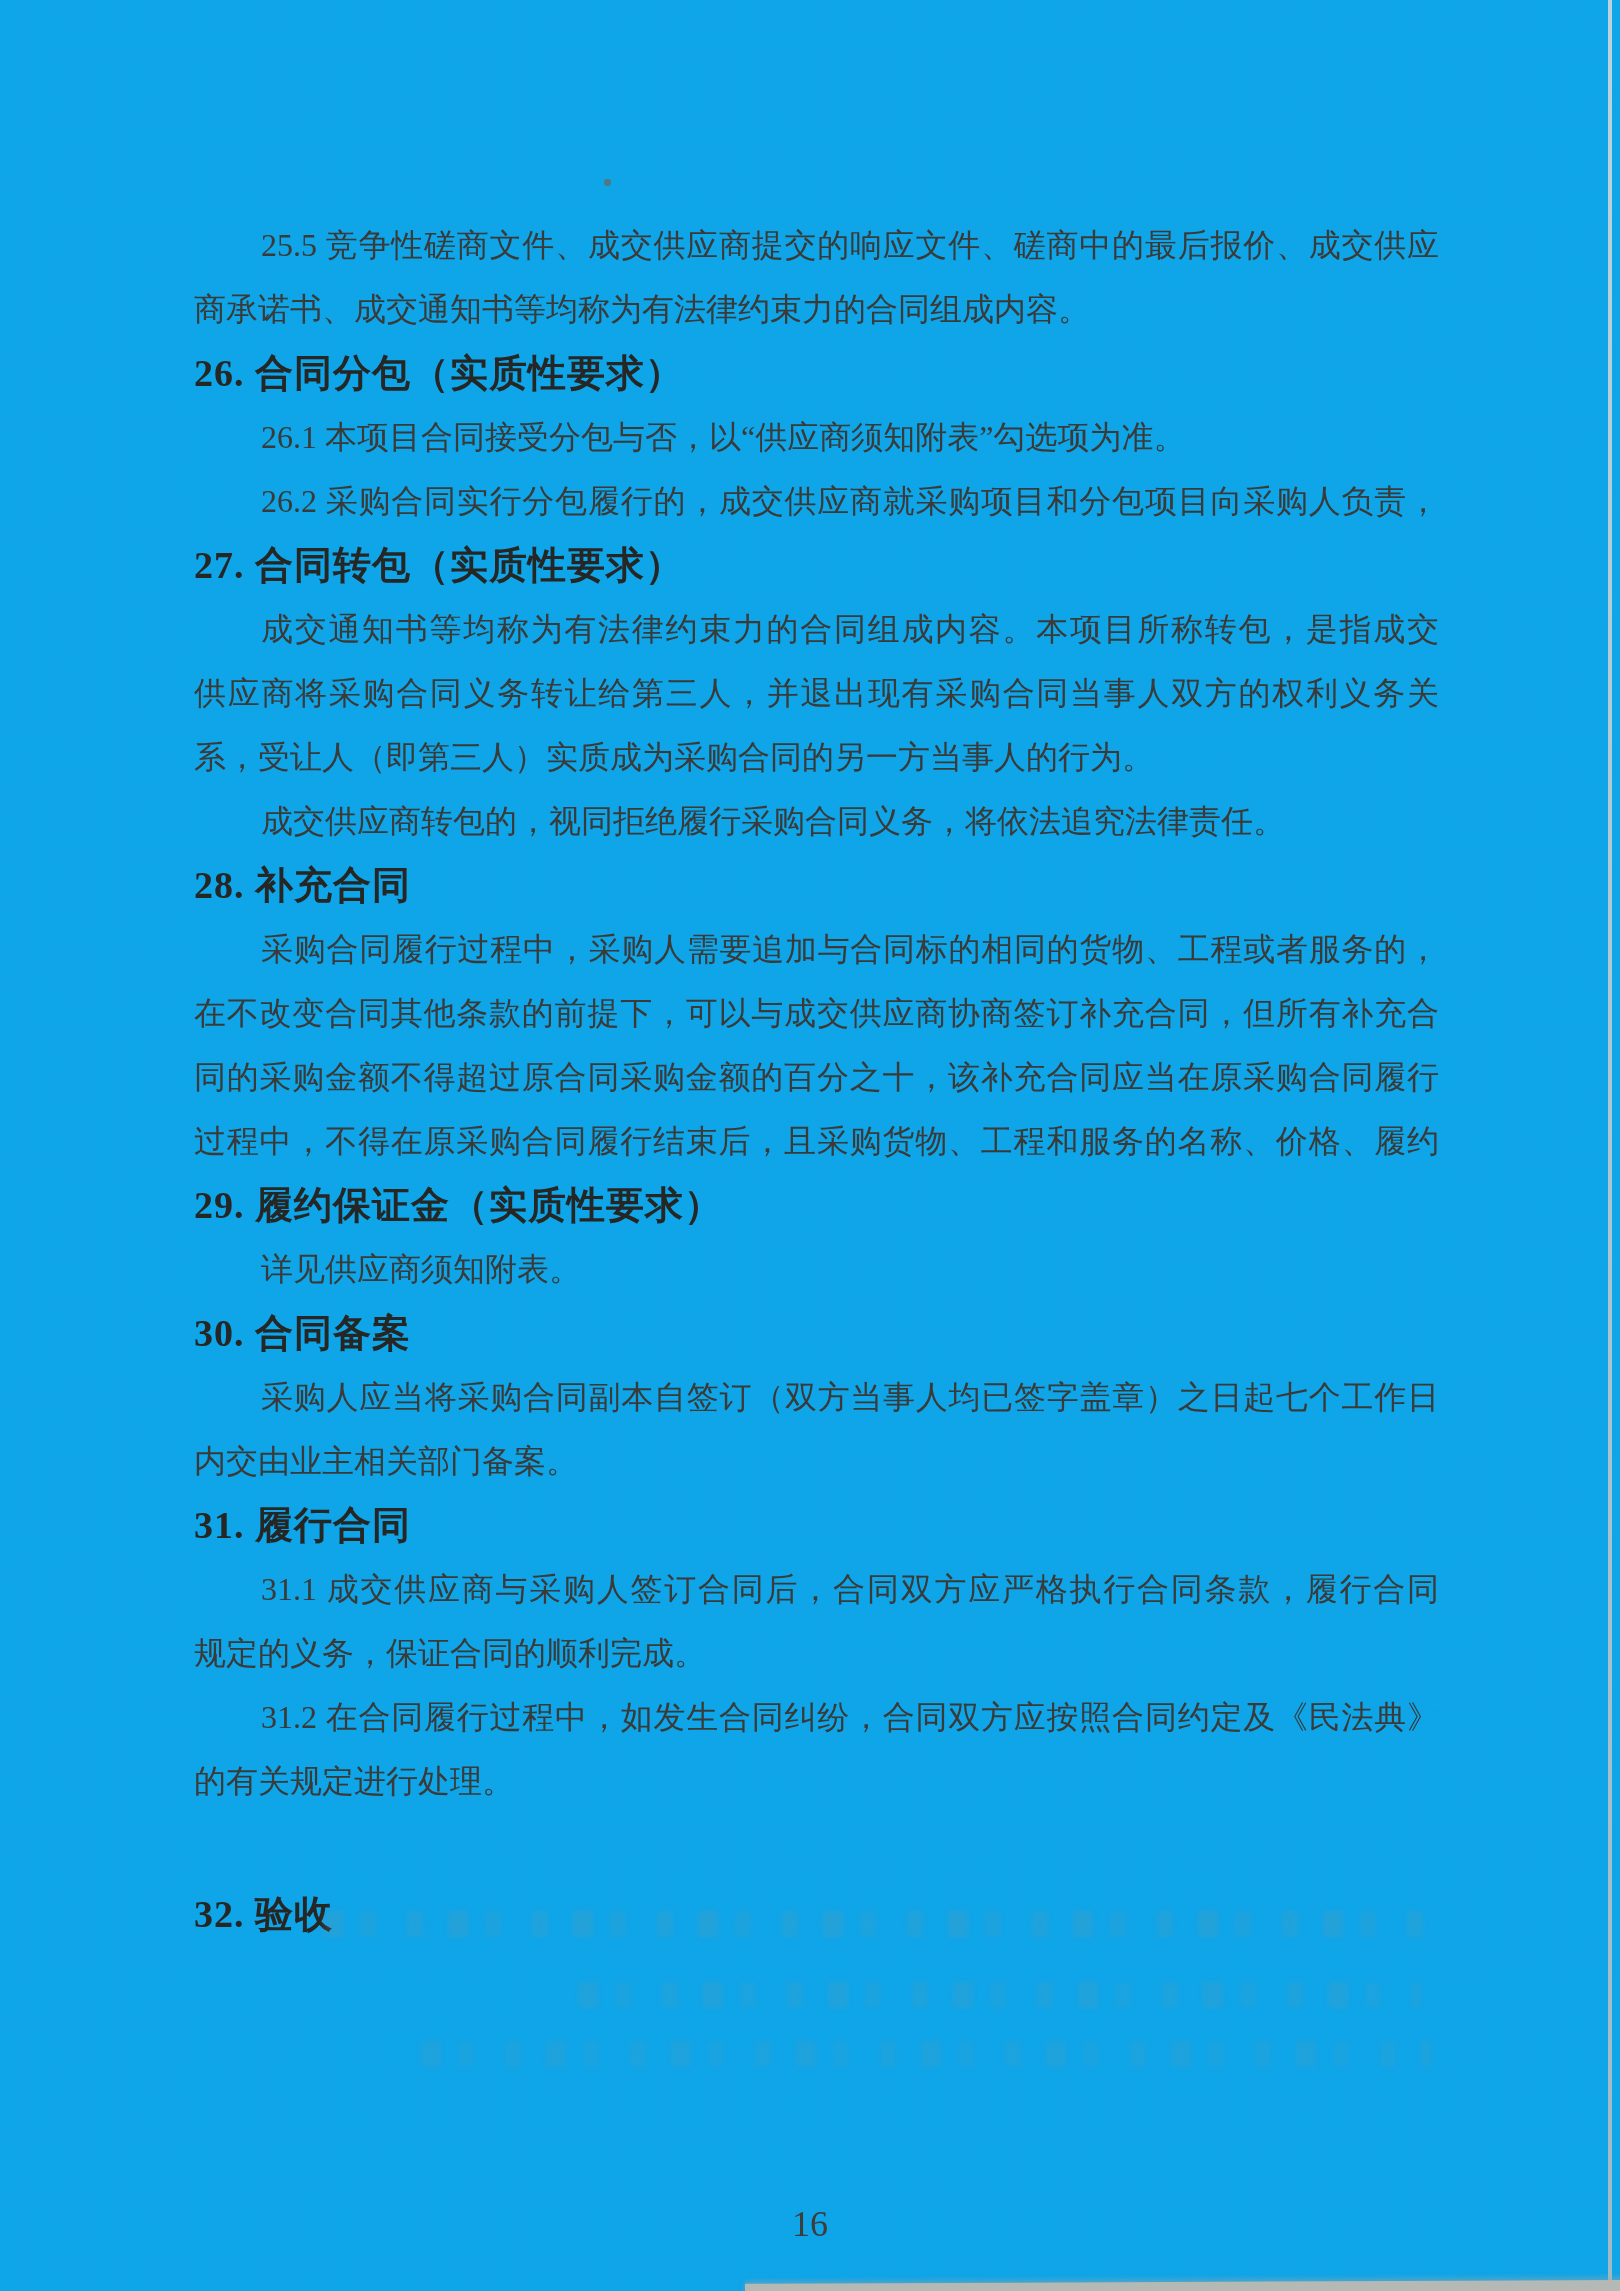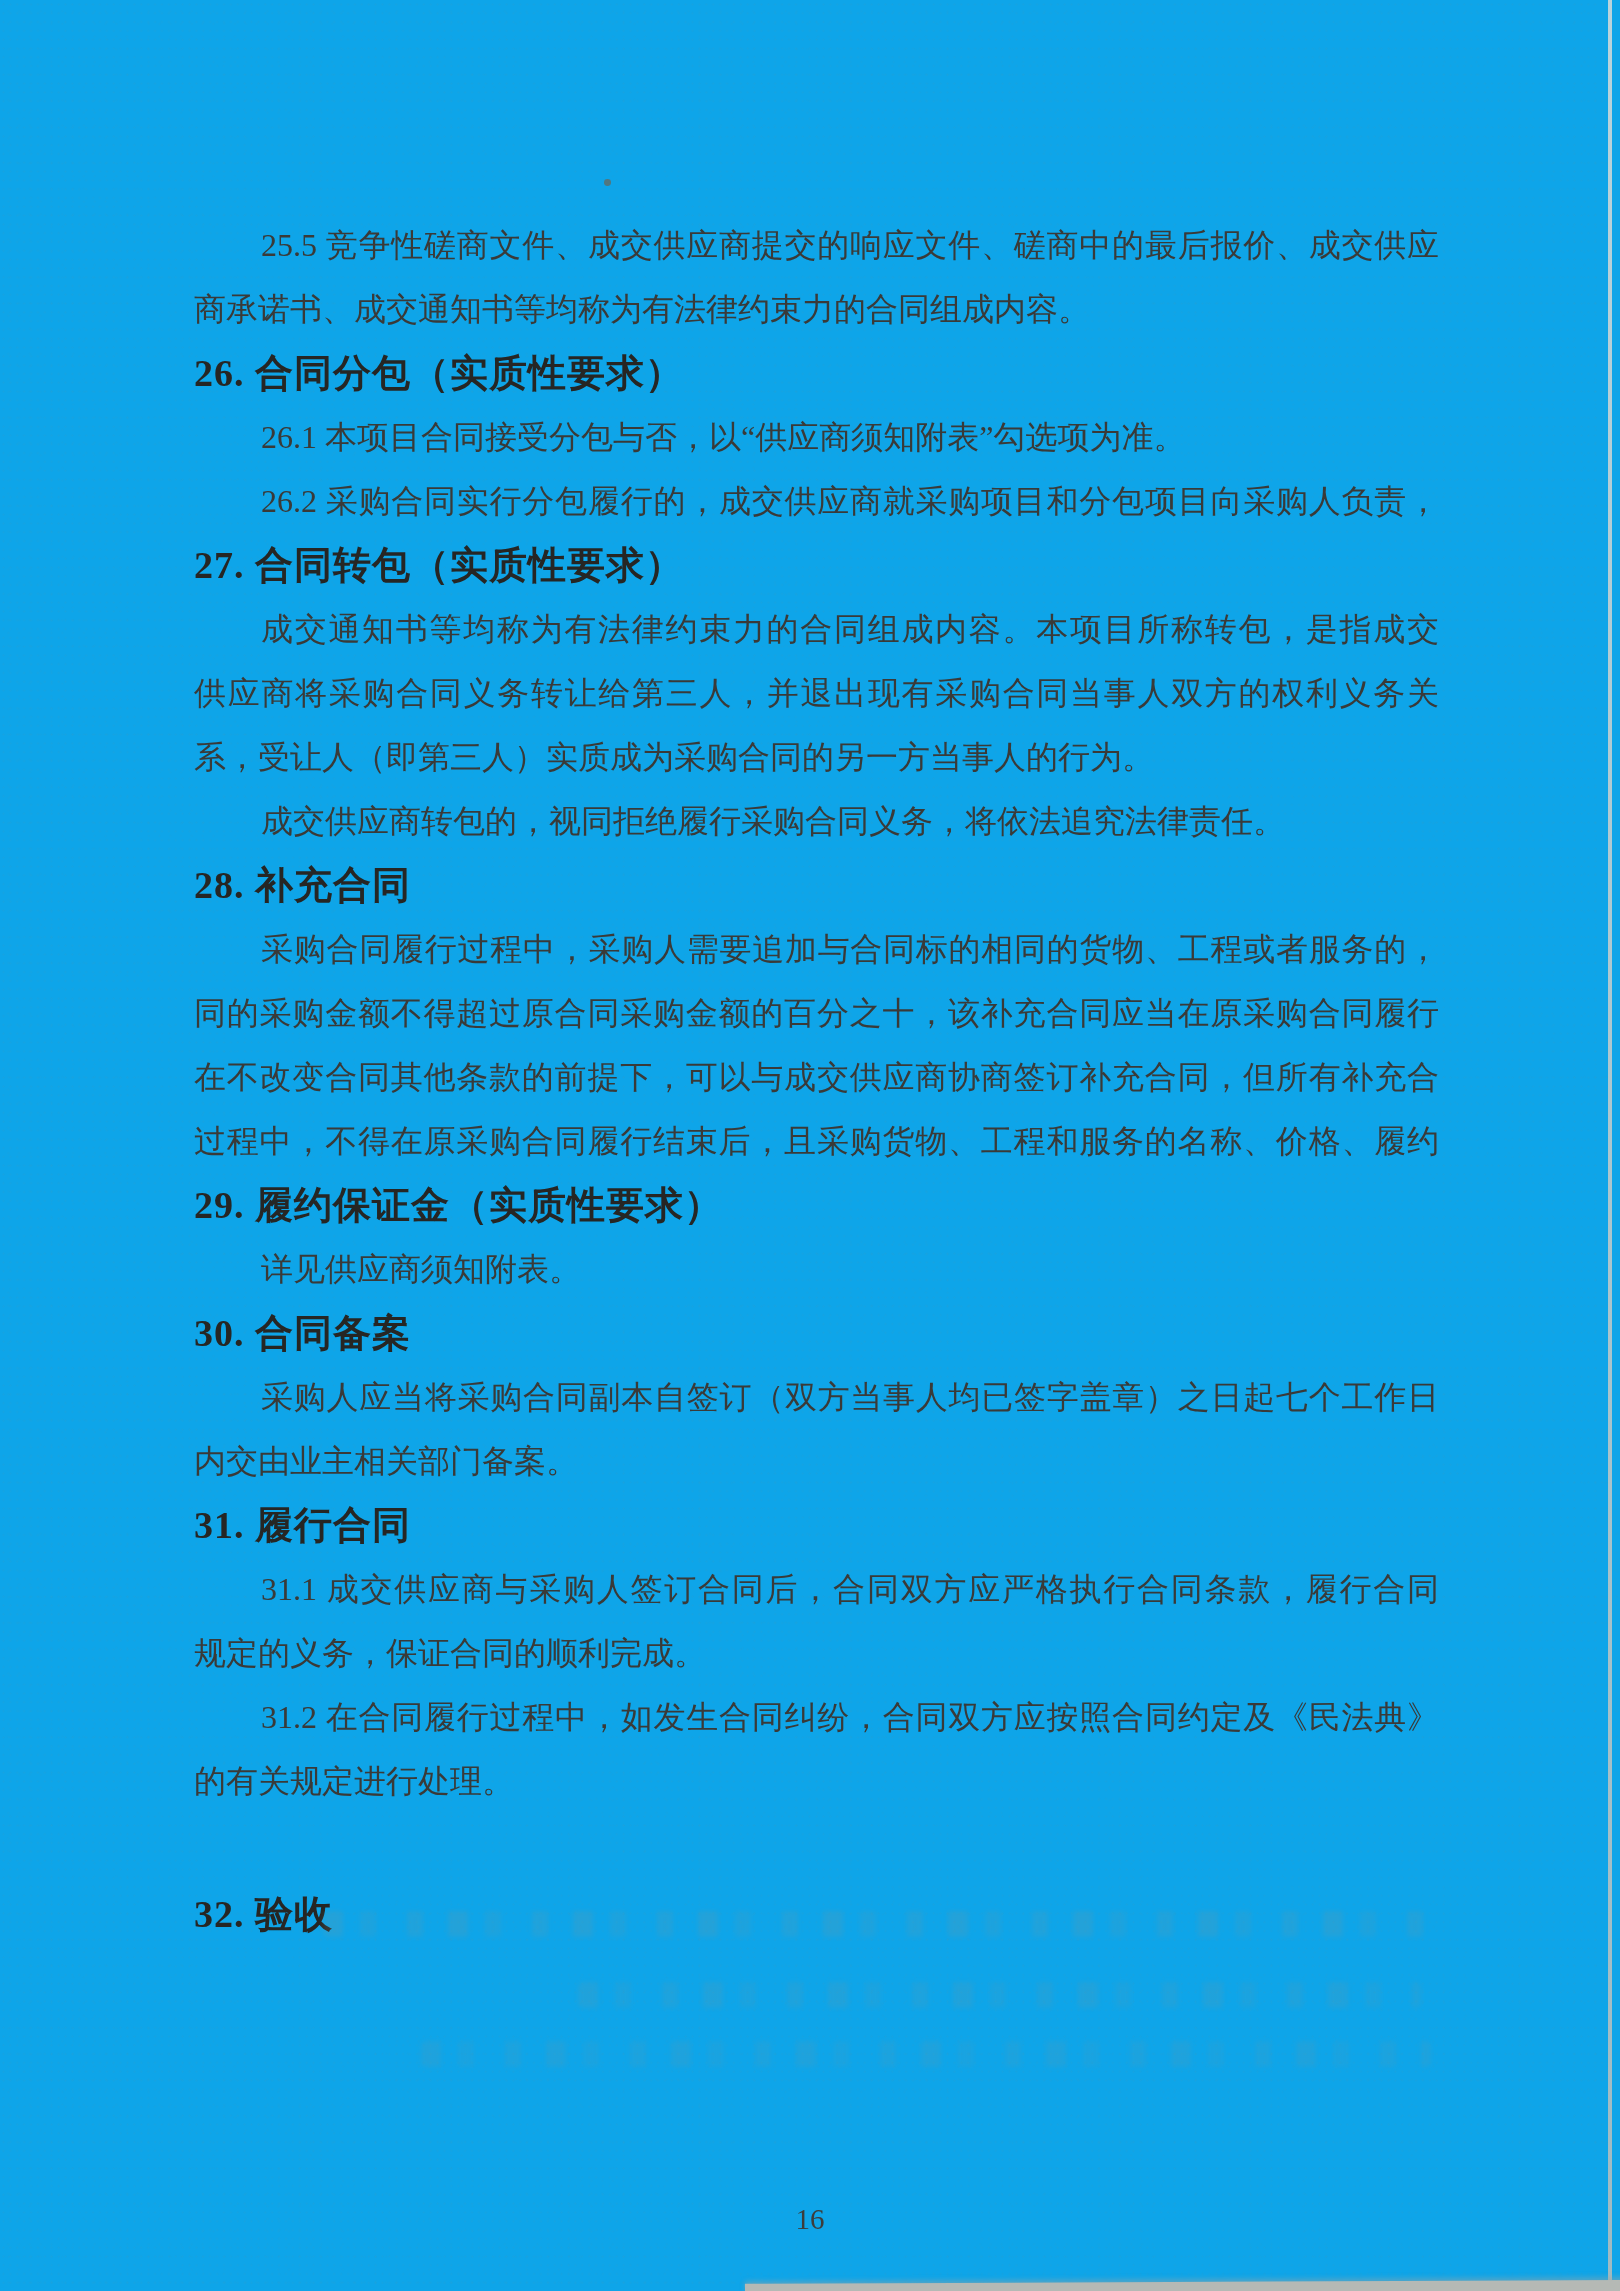--- a/index.html
+++ b/index.html
@@ -56,21 +56,21 @@
     letter-spacing: 1px;
   }
   .line.gap { height: 69px; }
 
   .footer {
     position: absolute;
     left: 0;
     width: 1620px;
     top: 2203px;
     text-align: center;
-    font-size: 29px;
+    font-size: 36px;
     color: #3d3d3b;
   }
 
   
   .ink-dot {
     position: absolute;
     left: 604px;
     top: 179px;
     width: 6.9px;
     height: 6.9px;
@@ -132,22 +132,22 @@
       <div class="line heading">26. 合同分包（实质性要求）</div>
       <div class="line body indent">26.1 本项目合同接受分包与否，以“供应商须知附表”勾选项为准。</div>
       <div class="line body indent fill">26.2 采购合同实行分包履行的，成交供应商就采购项目和分包项目向采购人负责，</div>
       <div class="line heading">27. 合同转包（实质性要求）</div>
       <div class="line body indent fill">成交通知书等均称为有法律约束力的合同组成内容。本项目所称转包，是指成交</div>
       <div class="line body fill">供应商将采购合同义务转让给第三人，并退出现有采购合同当事人双方的权利义务关</div>
       <div class="line body">系，受让人（即第三人）实质成为采购合同的另一方当事人的行为。</div>
       <div class="line body indent">成交供应商转包的，视同拒绝履行采购合同义务，将依法追究法律责任。</div>
       <div class="line heading">28. 补充合同</div>
       <div class="line body indent fill">采购合同履行过程中，采购人需要追加与合同标的相同的货物、工程或者服务的，</div>
+      <div class="line body fill">在不改变合同其他条款的前提下，可以与成交供应商协商签订补充合同，但所有补充合</div>
       <div class="line body fill">同的采购金额不得超过原合同采购金额的百分之十，该补充合同应当在原采购合同履行</div>
-      <div class="line body fill">在不改变合同其他条款的前提下，可以与成交供应商协商签订补充合同，但所有补充合</div>
       <div class="line body fill">过程中，不得在原采购合同履行结束后，且采购货物、工程和服务的名称、价格、履约</div>
       <div class="line heading">29. 履约保证金（实质性要求）</div>
       <div class="line body indent">详见供应商须知附表。</div>
       <div class="line heading">30. 合同备案</div>
       <div class="line body indent fill">采购人应当将采购合同副本自签订（双方当事人均已签字盖章）之日起七个工作日</div>
       <div class="line body">内交由业主相关部门备案。</div>
       <div class="line heading">31. 履行合同</div>
       <div class="line body indent fill">31.1 成交供应商与采购人签订合同后，合同双方应严格执行合同条款，履行合同</div>
       <div class="line body">规定的义务，保证合同的顺利完成。</div>
       <div class="line body indent fill">31.2 在合同履行过程中，如发生合同纠纷，合同双方应按照合同约定及《民法典》</div>

